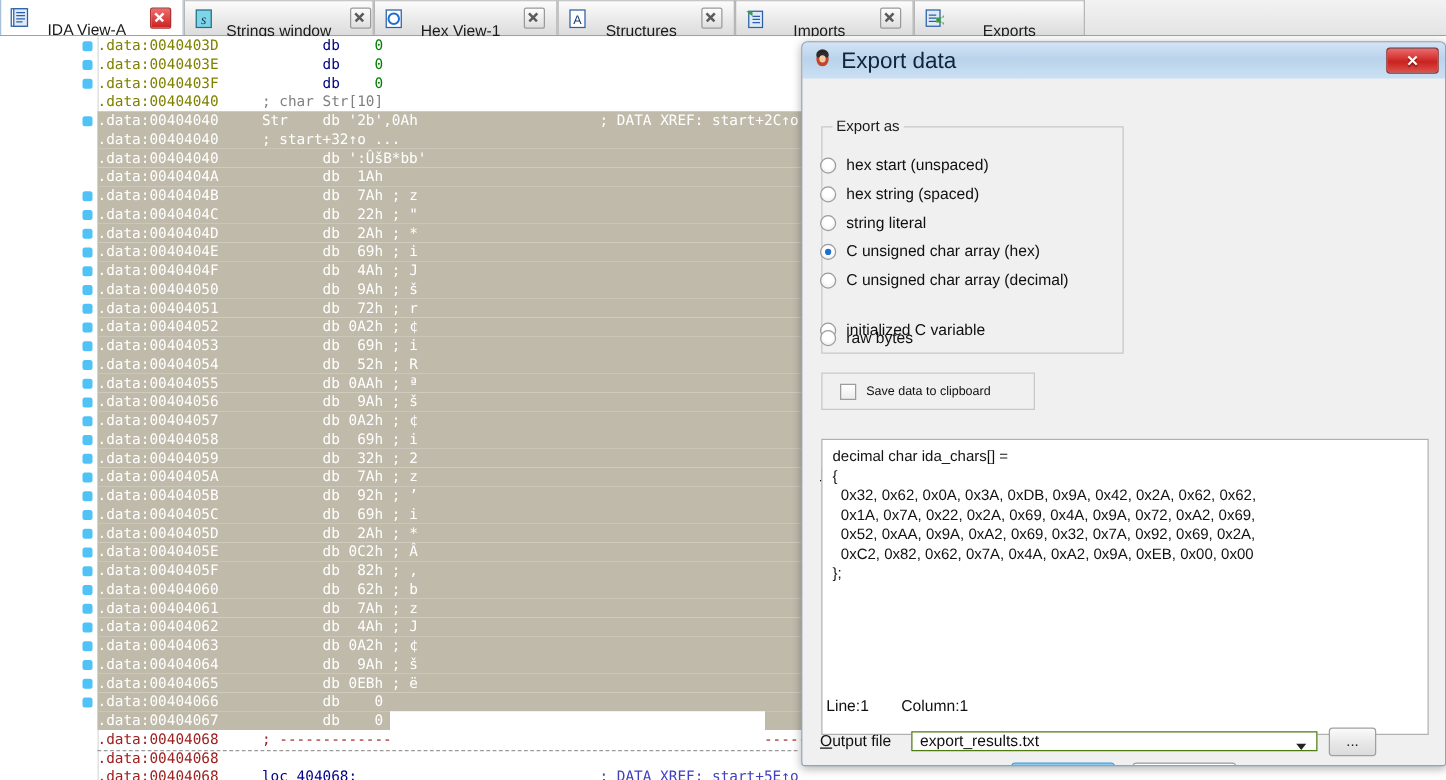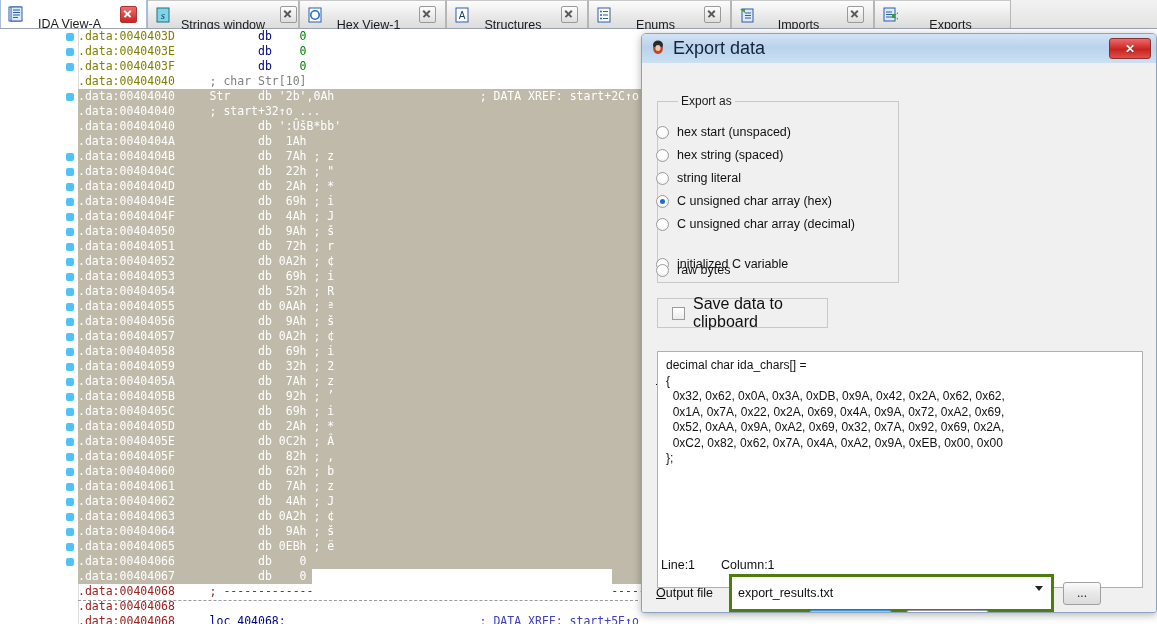--- a/index.html
+++ b/index.html
@@ -198,21 +198,21 @@
     padding: 0;
   }
 
   .groupbox {
     position: absolute;
     border: 1px solid #c8c8c8;
     background: transparent;
   }
   .group-legend {
     position: absolute;
-    top: -8px; left: 20px;
+    top: -8px; left: 8px;
     background: #f0f0f0;
     padding: 0 3px;
     font-size: 12px;
     color: #1a1a1a;
   }
   .radio-row {
     position: absolute;
     display: flex;
     align-items: center;
     gap: 8px;
@@ -247,21 +247,21 @@
     box-sizing: border-box;
   }
   .checkbox {
     width: 13px; height: 13px;
     flex: 0 0 13px;
     border: 1px solid #9c9c9c;
     background: linear-gradient(#ffffff, #ececec);
     box-sizing: border-box;
     margin-right: 8px;
   }
-  .check-label { font-size: 16px; color: #101010; }
+  .check-label { font-size: 10px; color: #101010; }
 
   .preview-legend {
     position: absolute;
     left: 14px; top: 309px;
     font-size: 12.5px;
     color: #101010;
   }
   .preview-legend u { text-decoration: underline; }
   .preview-box {
     position: absolute;
@@ -300,22 +300,22 @@
     align-items: center;
   }
   .out-label {
     font-size: 12.5px;
     color: #101010;
     width: 73px;
   }
   .out-label u { text-decoration: underline; }
   .combo {
     position: relative;
-    width: 325px; height: 38px;
-    border: 3px solid #4d7c0f;
+    width: 325px; height: 16px;
+    border: 1px solid #4d7c0f;
     background: #ffffff;
     box-sizing: border-box;
     display: flex;
     align-items: center;
     padding-left: 6px;
     font-size: 12.5px;
     color: #101010;
   }
   .combo-arrow {
     position: absolute;
@@ -400,35 +400,20 @@
         <span class="tab-close"></span>
       </div>
       <div class="tab" style="width: 142px;">
         <span class="tab-ico">
           <svg width="17" height="16" viewBox="0 0 17 16">
             <rect x="2" y="1" width="12" height="14" fill="#fff" stroke="#2b5fa8"></rect>
             <text x="8" y="12" font-size="10" font-family="Liberation Sans, sans-serif" text-anchor="middle" fill="#16396b">A</text>
           </svg>
         </span>
         <span class="tab-label" style="flex: 1 1 0%; text-align: center;">Structures</span>
-        <span class="tab-close"></span>
-      </div>
-      <div class="tab" style="width: 143px;">
-        <span class="tab-ico">
-          <svg width="17" height="16" viewBox="0 0 17 16">
-            <rect x="2" y="1" width="12" height="14" fill="#fff" stroke="#2b5fa8"></rect>
-            <circle cx="5" cy="4.5" r="1" fill="#2b5fa8"></circle>
-            <circle cx="5" cy="8" r="1" fill="#2b5fa8"></circle>
-            <circle cx="5" cy="11.5" r="1" fill="#2b5fa8"></circle>
-            <line x1="7" y1="4.5" x2="12" y2="4.5" stroke="#2b5fa8"></line>
-            <line x1="7" y1="8" x2="12" y2="8" stroke="#2b5fa8"></line>
-            <line x1="7" y1="11.5" x2="12" y2="11.5" stroke="#2b5fa8"></line>
-          </svg>
-        </span>
-        <span class="tab-label" style="flex: 1 1 0%; text-align: center;">Enums</span>
         <span class="tab-close"></span>
       </div>
       <div class="tab" style="width: 143px;">
         <span class="tab-ico">
           <svg width="17" height="16" viewBox="0 0 17 16">
             <rect x="3" y="2" width="11" height="13" fill="#dfeaf7" stroke="#2b5fa8"></rect>
             <line x1="6" y1="6" x2="12" y2="6" stroke="#2b5fa8"></line>
             <line x1="6" y1="8.5" x2="12" y2="8.5" stroke="#2b5fa8"></line>
             <line x1="6" y1="11" x2="12" y2="11" stroke="#2b5fa8"></line>
             <path d="M1 2 L6 2 L6 6 Z" fill="#3c9a3c"></path>

